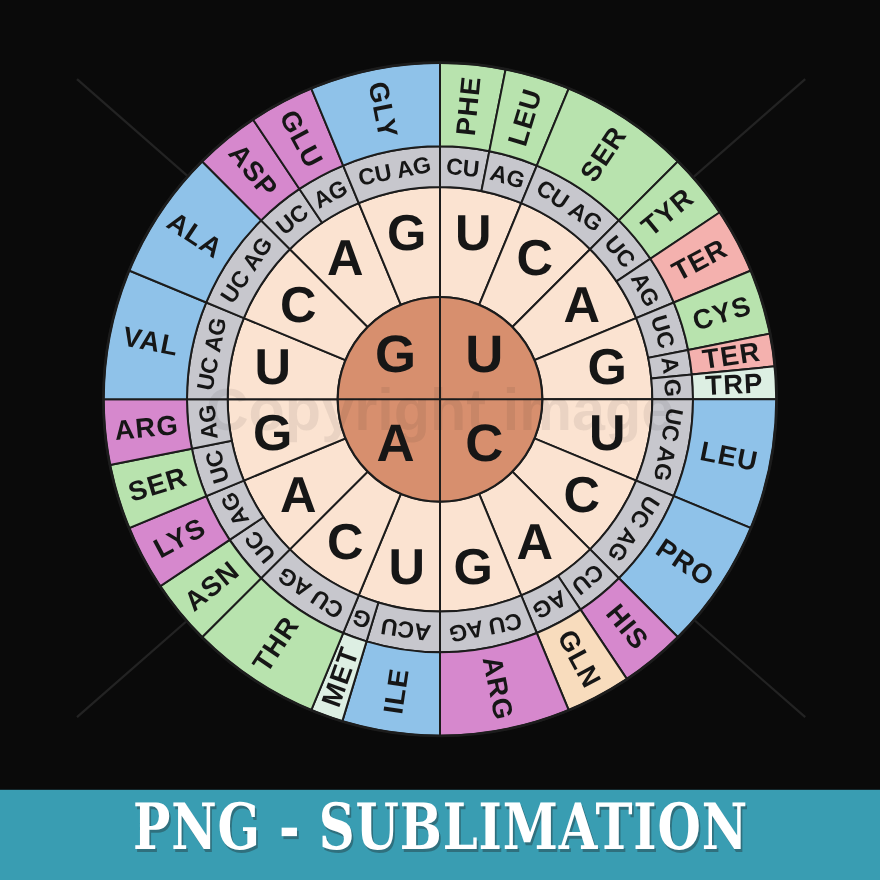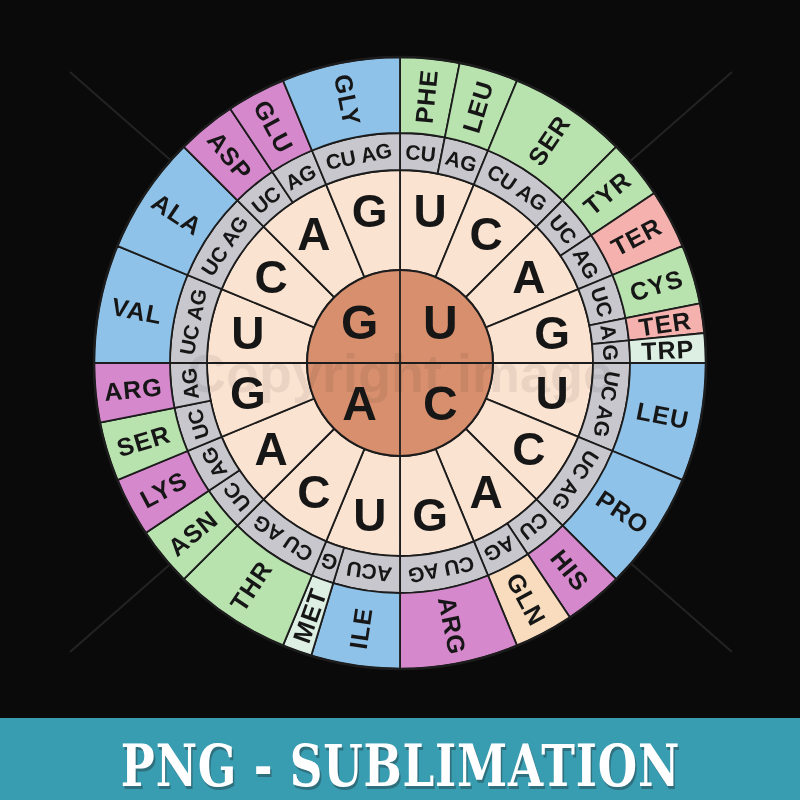--- a/index.html
+++ b/index.html
@@ -1,20 +1,20 @@
 <!DOCTYPE html>
 <html><head>
 <meta charset="utf-8">
 <style>
   html,body{margin:0;padding:0;background:#000;}
   .stage{position:relative;width:800px;height:800px;background:#0a0a0a;overflow:hidden;}
   .wheel-svg{position:absolute;left:0;top:0;}
   .wheel-svg text{font-family:"Liberation Sans","DejaVu Sans",sans-serif;font-weight:bold;fill:#161616;}
   .banner{position:absolute;left:0;top:718px;width:800px;height:82px;
-          display:flex;align-items:flex-end;justify-content:center;}
+          display:flex;align-items:flex-start;justify-content:center;}
   .banner-text{font-family:"DejaVu Serif","Liberation Serif",serif;font-weight:900;
                font-size:58px;color:#ffffff;transform:scaleX(.78);white-space:nowrap;
                letter-spacing:1px;text-shadow:2px 3px 0 rgba(30,30,30,.35);}
 </style>
 </head>
 <body>
 
 <div class="stage" style="background: rgb(10, 10, 10);">
   <svg class="wheel-svg" id="wheel" width="800" height="800" viewBox="0 0 800 800">
       <line x1="70" y1="72" x2="732" y2="652" stroke="#383838" stroke-width="2" opacity="0.55"></line>

